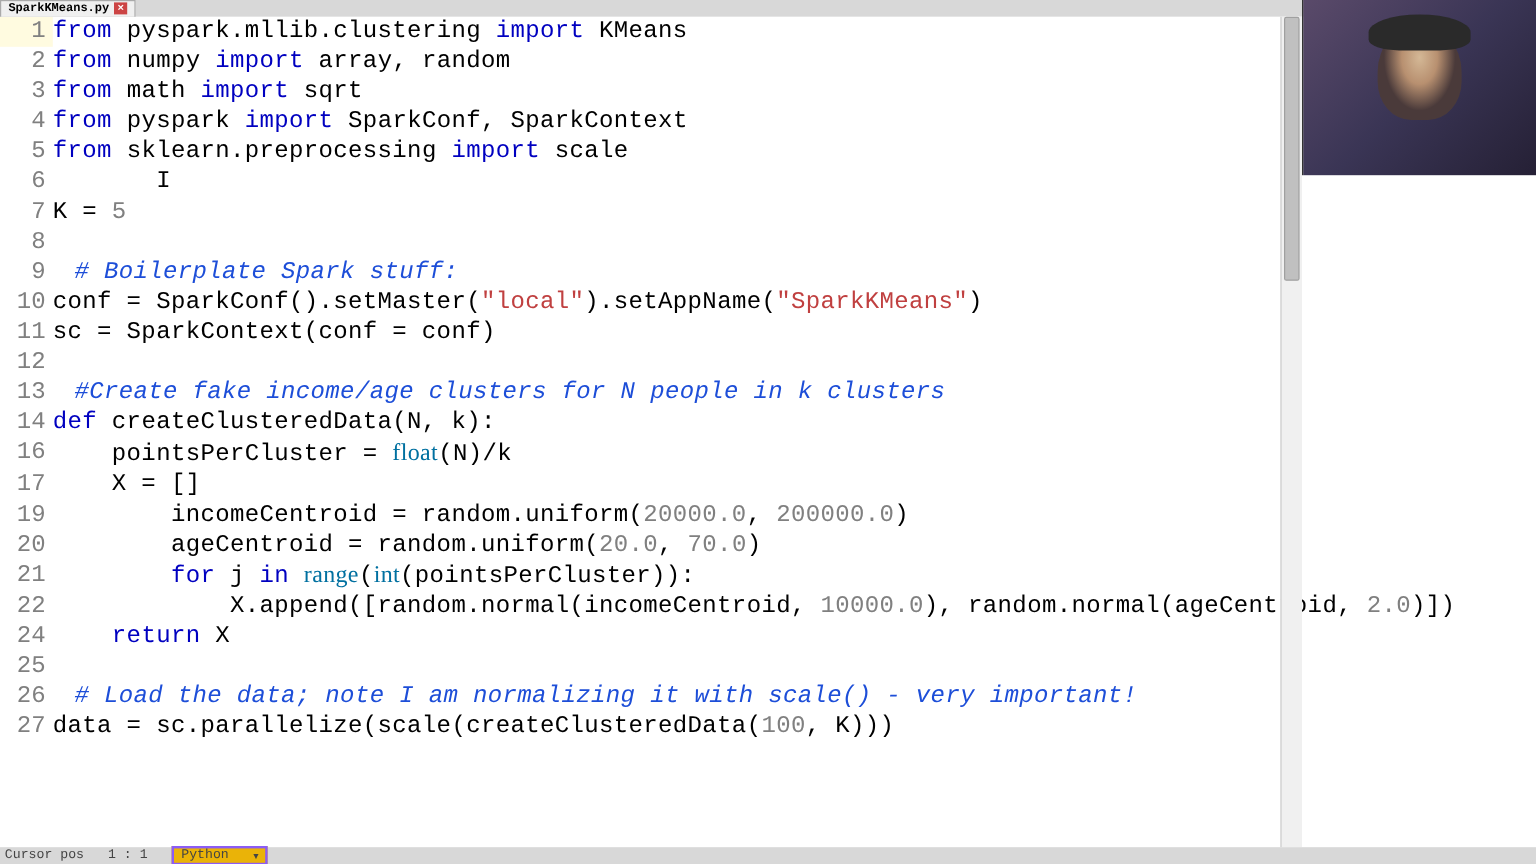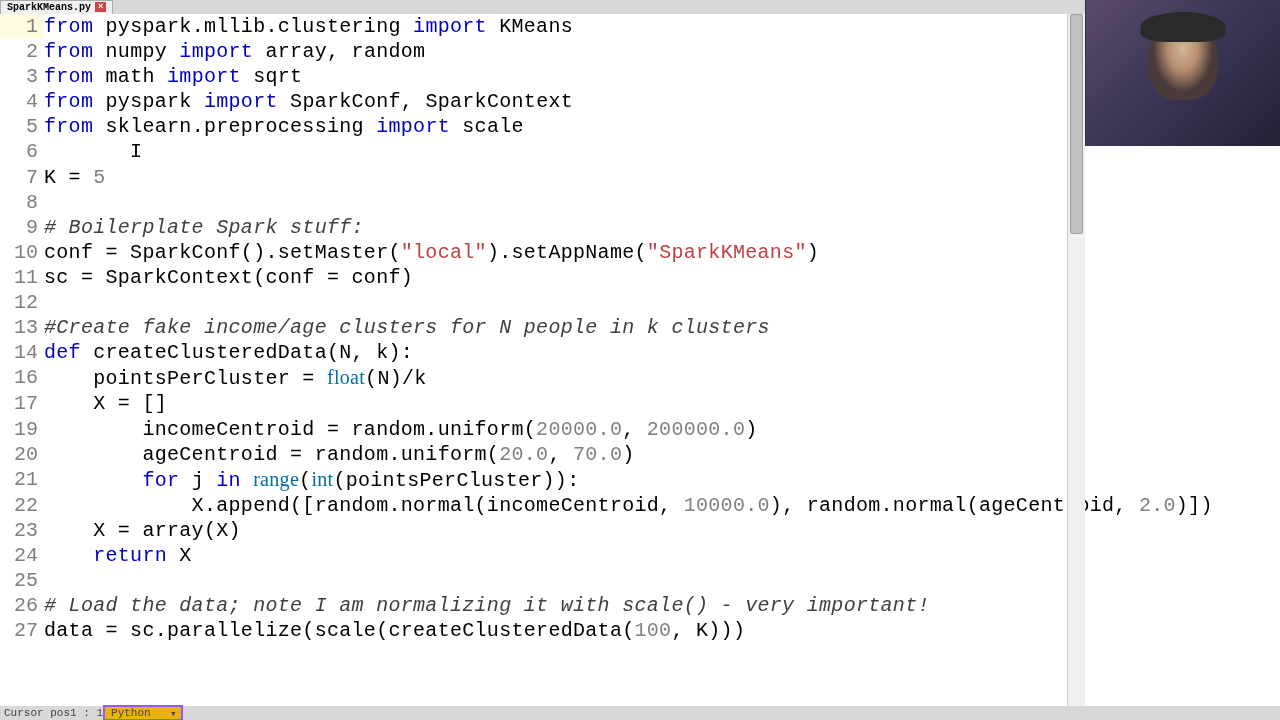--- a/index.html
+++ b/index.html
@@ -8,23 +8,23 @@
 .tab { background: #f0f0f0; padding: 1px 6px; border: 1px solid #aaa; display: flex; align-items: center; gap: 4px; }
 .tab-close { background: #c44; color: #fff; padding: 0 3px; font-size: 9px; cursor: pointer; }
 .editor { position: absolute; top: 14px; left: 0; right: 0; bottom: 14px; background: #fff; overflow: hidden; }
 .line { display: flex; line-height: 25.1px; white-space: pre; }
 .gutter { width: 44px; text-align: right; padding-right: 6px; color: #808080; user-select: none; flex-shrink: 0; }
 .code { flex: 1; letter-spacing: 0.3px; }
 .line.current .gutter { background: #fffbe0; }
 .kw { color: #0000c0; font-weight: normal; }
 .str { color: #c04040; }
 .num { color: #808080; }
-.com { font-style: italic; color: #404040; }
+.com { font-style: italic; color: #1d4ed8; margin-left: 18px; }
 .bi { color: #0070a0; font-family: Liberation Serif, serif; }
-.status-bar { position: absolute; bottom: 0; left: 0; right: 0; height: 14px; background: #d8d8d8; font-size: 11px; display: flex; align-items: center; padding: 0 4px; color: #444; }
+.status-bar { position: absolute; bottom: 0; left: 0; right: 0; height: 14px; background: #d8d8d8; font-size: 11px; display: flex; align-items: center; padding: 0 4px; gap: 20px; color: #444; }
 .lang-select { border: 2px solid #8b5cf6; background: #eab308; padding: 0 30px 0 6px; font-size: 11px; position: relative; }
 .lang-select::after { content: '▾'; position: absolute; right: 4px; }
 .webcam { position: absolute; top: 0; right: 0; width: 195px; height: 146px; background: linear-gradient(135deg, #5a4a6a 0%, #3a3555 50%, #252035 100%); border-left: 1px solid #333; }
 .webcam::before { content: ''; position: absolute; top: 20px; left: 50%; transform: translateX(-50%); width: 70px; height: 80px; background: radial-gradient(ellipse at 50% 35%, #d4b896 0%, #b89070 30%, #4a3a3a 60%); border-radius: 50% 50% 40% 40%; }
 .webcam::after { content: ''; position: absolute; top: 12px; left: 50%; transform: translateX(-50%); width: 85px; height: 30px; background: #2a2a2a; border-radius: 50% 50% 30% 30%; }
 .scrollbar { position: absolute; right: 195px; top: 14px; bottom: 14px; width: 18px; background: #f0f0f0; border-left: 1px solid #ccc; }
 .scroll-thumb { position: absolute; top: 0; left: 2px; right: 2px; height: 220px; background: #c0c0c0; border: 1px solid #a0a0a0; border-radius: 2px; }
 </style>
 </head>
 <body>
@@ -50,21 +50,20 @@
     <div class="line"><div class="gutter">11</div><div class="code"><span>sc = SparkContext(conf = conf)</span></div></div>
     <div class="line"><div class="gutter">12</div><div class="code"><span></span></div></div>
     <div class="line"><div class="gutter">13</div><div class="code"><span class="com">#Create fake income/age clusters for N people in k clusters</span></div></div>
     <div class="line"><div class="gutter">14</div><div class="code"><span class="kw">def</span><span> </span><span>createClusteredData(N, k):</span></div></div>
     <div class="line"><div class="gutter">16</div><div class="code"><span>    pointsPerCluster = </span><span class="bi">float</span><span>(N)/k</span></div></div>
     <div class="line"><div class="gutter">17</div><div class="code"><span>    X = []</span></div></div>
     <div class="line"><div class="gutter">19</div><div class="code"><span>        incomeCentroid = random.uniform(</span><span class="num">20000.0</span><span>, </span><span class="num">200000.0</span><span>)</span></div></div>
     <div class="line"><div class="gutter">20</div><div class="code"><span>        ageCentroid = random.uniform(</span><span class="num">20.0</span><span>, </span><span class="num">70.0</span><span>)</span></div></div>
     <div class="line"><div class="gutter">21</div><div class="code"><span>        </span><span class="kw">for</span><span> j </span><span class="kw">in</span><span> </span><span class="bi">range</span><span>(</span><span class="bi">int</span><span>(pointsPerCluster)):</span></div></div>
     <div class="line"><div class="gutter">22</div><div class="code"><span>            X.append([random.normal(incomeCentroid, </span><span class="num">10000.0</span><span>), random.normal(ageCentroid, </span><span class="num">2.0</span><span>)])</span></div></div>
-    <div class="line"><div class="gutter">23</div><div class="code"><span>    X = array(X)</span></div></div>
     <div class="line"><div class="gutter">24</div><div class="code"><span>    </span><span class="kw">return</span><span> X</span></div></div>
     <div class="line"><div class="gutter">25</div><div class="code"><span></span></div></div>
     <div class="line"><div class="gutter">26</div><div class="code"><span class="com"># Load the data; note I am normalizing it with scale() - very important!</span></div></div>
     <div class="line"><div class="gutter">27</div><div class="code"><span>data = sc.parallelize(scale(createClusteredData(</span><span class="num">100</span><span>, K)))</span></div></div>
   </div>
 
 <div class="scrollbar">
   <div class="scroll-thumb"></div>
 </div>
 

